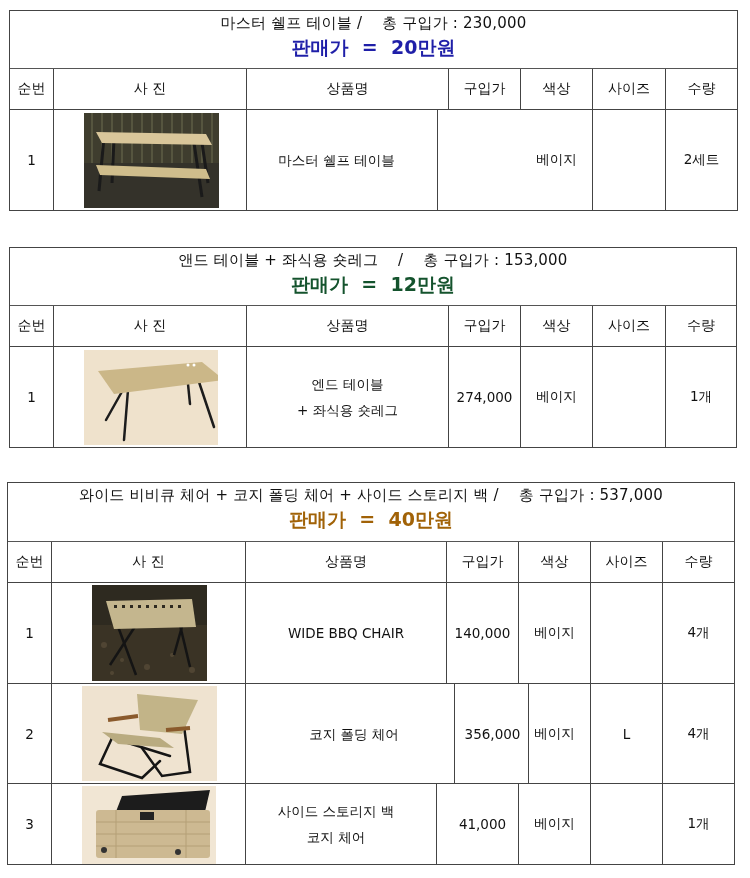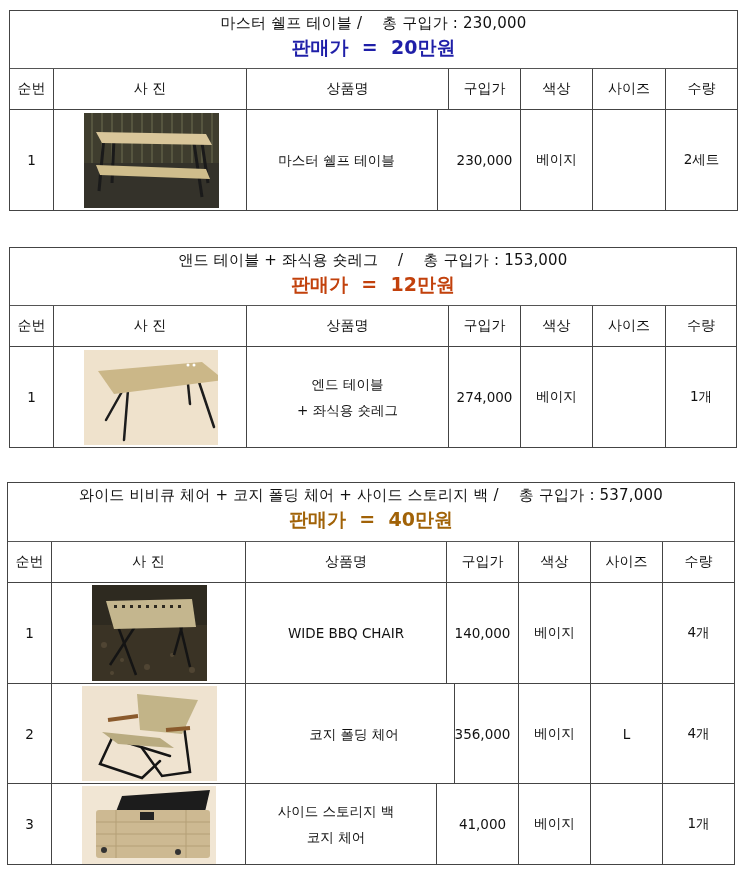--- a/index.html
+++ b/index.html
@@ -71,32 +71,31 @@
             <polygon points="12,19 122,21 128,32 18,30" fill="#d9c69a"></polygon>
             <polygon points="12,52 122,56 126,66 16,62" fill="#cfbd8c"></polygon>
           </svg>
         </div>
       </div>
       <div class="cell" style="left:226px; width:202px;">
         <div class="lines">
             <span>마스터 쉘프 테이블</span>
           </div>
       </div>
-      <div class="cell" style="left:439px; width:72px;">230,000</div>
       <div class="cell" style="left:511px; width:72px;">베이지</div>
       <div class="cell" style="left:583px; width:73px;"></div>
       <div class="cell" style="left:656px; right:0;">2세트</div>
     </div>
   </div>
 </div>
 
 <div class="section" style="left:9px; top:247px; width:728px; height:201px;">
   <div class="title-band" style="height:58px;">
     <div class="title-line">앤드 테이블 + 좌식용 숏레그    /    총 구입가 : 153,000</div>
-    <div class="price-line" style="color:#c2410c;">판매가  =  12만원</div>
+    <div class="price-line" style="color:#14532d;">판매가  =  12만원</div>
   </div>
   <div class="grid" style="top:58px; bottom:0;">
     <div class="row hdr" style="top:0; height:41px;">
       <div class="cell" style="left:0; width:44px;">순번</div>
       <div class="cell" style="left:44px; width:193px;">사 진</div>
       <div class="cell" style="left:237px; width:202px;">상품명</div>
       <div class="cell" style="left:439px; width:72px;">구입가</div>
       <div class="cell" style="left:511px; width:72px;">색상</div>
       <div class="cell" style="left:583px; width:73px;">사이즈</div>
       <div class="cell" style="left:656px; right:0;">수량</div>
@@ -212,21 +211,21 @@
             <line x1="26" y1="34" x2="56" y2="30" stroke="#8a5a2c" stroke-width="4"></line>
             <line x1="84" y1="44" x2="108" y2="42" stroke="#8a5a2c" stroke-width="4"></line>
           </svg>
         </div>
       </div>
       <div class="cell" style="left:246px; width:201px;">
         <div class="lines">
             <span>코지 폴딩 체어</span>
           </div>
       </div>
-      <div class="cell" style="left:439px; width:72px;">356,000</div>
+      <div class="cell" style="left:449px; width:72px;">356,000</div>
       <div class="cell" style="left:511px; width:72px;">베이지</div>
       <div class="cell" style="left:583px; width:72px;">L</div>
       <div class="cell" style="left:655px; right:0;">4개</div>
     </div>
 
     <div class="row" style="top:242px; bottom:0;">
       <div class="cell" style="left:0; width:44px;">3</div>
       <div class="cell" style="left:44px; width:194px;">
         <div class="photo" style="left:30px; top:2px; width:134px; height:78px;">
           <svg viewBox="0 0 134 78" preserveAspectRatio="none">

